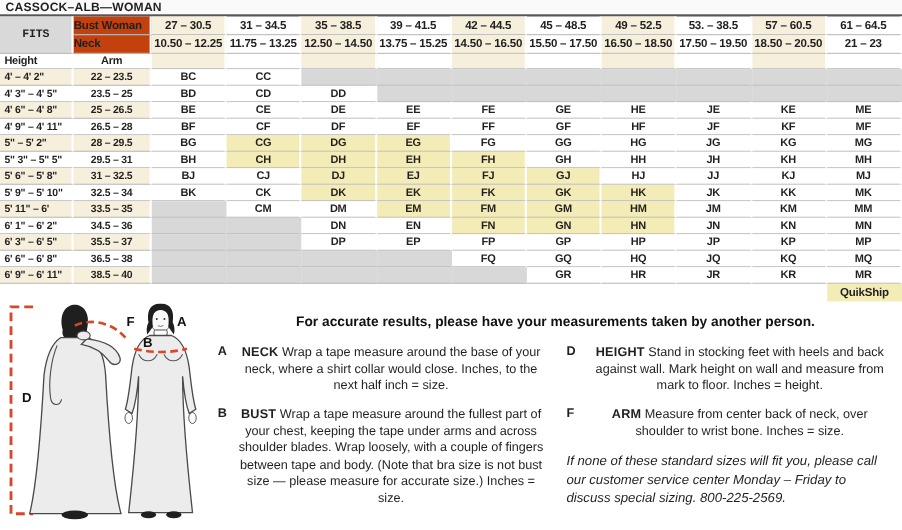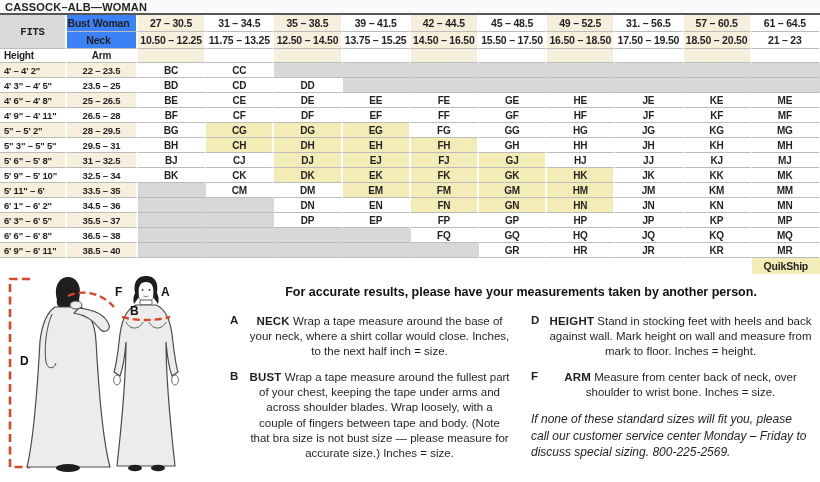--- a/index.html
+++ b/index.html
@@ -10,37 +10,37 @@
   
   .titlebar { height:15px; padding:1px 5px 0 5px; font-size:11px; font-weight:bold;
     letter-spacing:.2px; background:#fafafa; border-bottom:2px solid #565658; }
   table.chart { width:820px; border-collapse:separate; border-spacing:0; table-layout:fixed; }
   col.c-h { width:67px; } col.c-a { width:71px; } col.c-s { width:68.2px; }
   td { font-size:10px; font-weight:bold; letter-spacing:-.2px; text-align:center;
     vertical-align:middle; height:15px; border-right:2px solid #fff;
     border-bottom:1px solid #bcbcbc; overflow:hidden; white-space:nowrap; }
   tr.hdr td { height:17px; font-size:10.5px; }
   td.fits { background:#d9d9d9;font-family:Liberation Mono, monospace; }
-  td.sidelbl { text-align:center; padding-right:6px; background:#3b82f6; }
+  td.sidelbl { text-align:left; padding-right:6px; background:#c2410c; }
   td.stripe { background:#f5efdc; }
   tr.ha td { height:14px; }
   td.hlabel { text-align:left; padding-left:4px; }
   td.hcol { text-align:left; padding-left:4px; font-size:9.5px; }
   td.acol { font-size:9.5px; }
   tr.alt td.hcol, tr.alt td.acol { background:#f5efdc; }
   td.sz { background:#fff; }
   td.sz.qs { background:#f3ecb6; }
   td.na { background:#d8d8d8; border-right-color:#d8d8d8; }
   tr.qsrow td { border:none; background:transparent; height:16px; }
   tr.qsrow td.qscell { background:#f3ecb6; font-size:10.5px; }
 
   
   .bottom { display:flex; height:194px; margin-top:2px; }
   .figwrap { width:196px; flex:none; position:relative; }
-  .textcol { flex:1; padding:4px 8px 0 2px;margin-left:32px; }
+  .textcol { flex:1; padding:4px 8px 0 2px; }
   .intro { text-align:center; font-weight:bold; font-size:12.5px; line-height:1.4;
     margin:4px 0 12px 0; color:#111; }
   .defs { display:flex; gap:20px; }
   .defcol { flex:1; }
   .def { display:flex; gap:7px; margin-bottom:11px; }
   .def .ltr { flex:none; width:11px; font-weight:bold; font-size:11.5px; padding-top:0; }
   .def p { font-size:11.5px; line-height:1.32;text-align:center; }
   .def p b { letter-spacing:.2px; }
   .note { margin-top:10px; font-style:italic; font-size:12px; line-height:1.35; }
   .note b { font-weight:normal; }
@@ -71,21 +71,21 @@
       <tr class="hdr" id="bust-row">
         <td class="fits" rowspan="2">FITS</td>
         <td class="sidelbl">Bust Woman</td>
       <td class="stripe">27 – 30.5</td>
           <td>31 – 34.5</td>
           <td class="stripe">35 – 38.5</td>
           <td>39 – 41.5</td>
           <td class="stripe">42 – 44.5</td>
           <td>45 – 48.5</td>
           <td class="stripe">49 – 52.5</td>
-          <td>31. – 56.5</td>
+          <td>53. – 38.5</td>
           <td class="stripe">57 – 60.5</td>
           <td>61 – 64.5</td>
         </tr>
       <tr class="hdr" id="neck-row">
         <td class="sidelbl">Neck</td>
       <td class="stripe">10.50 – 12.25</td>
           <td>11.75 – 13.25</td>
           <td class="stripe">12.50 – 14.50</td>
           <td>13.75 – 15.25</td>
           <td class="stripe">14.50 – 16.50</td>

